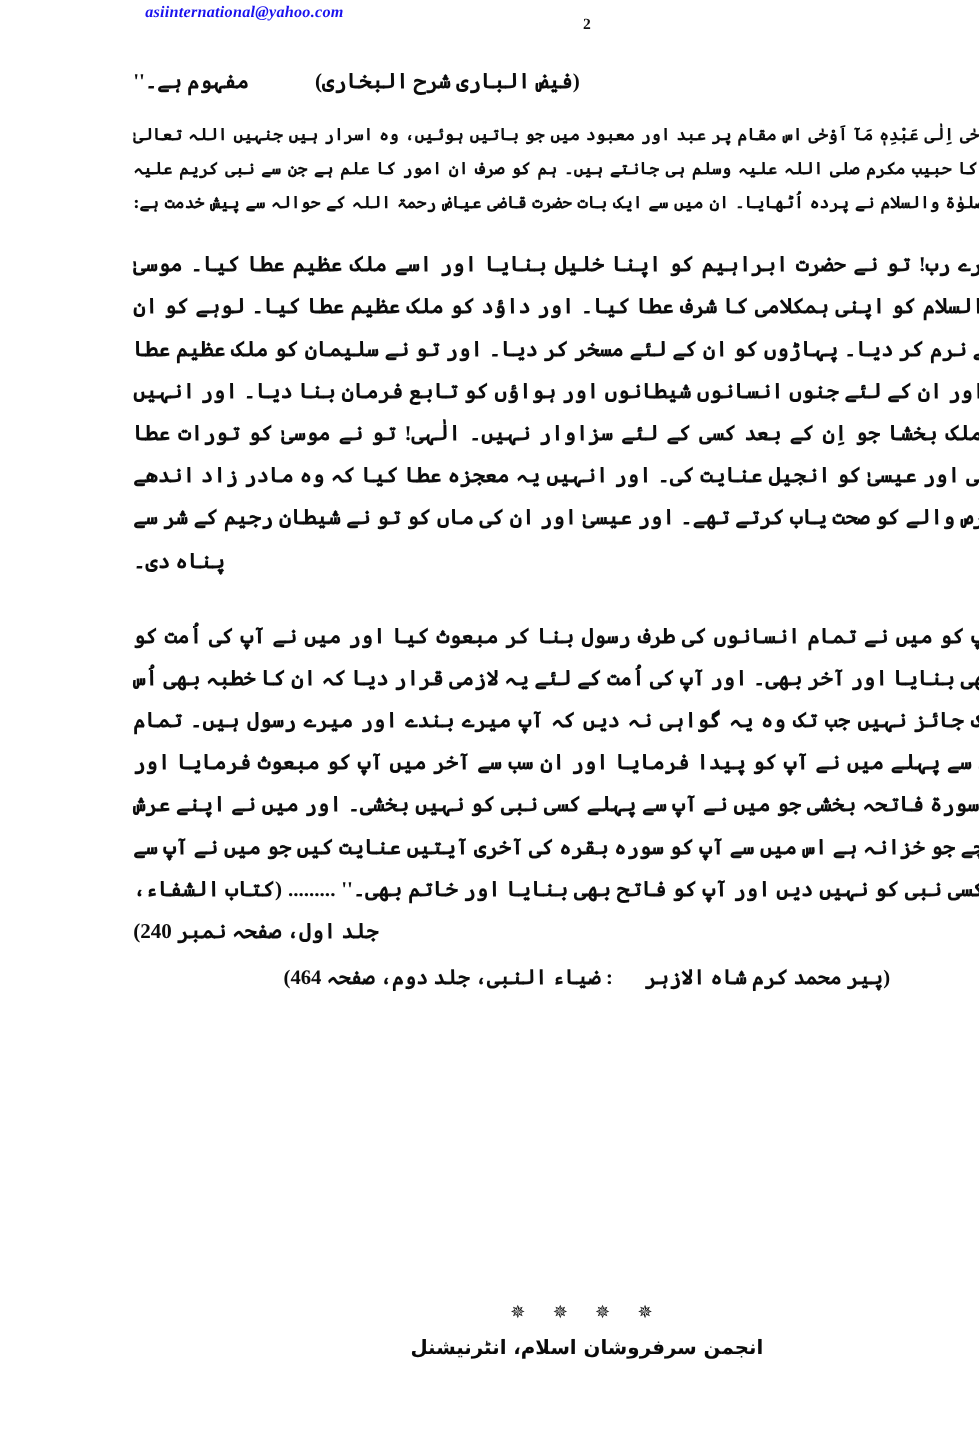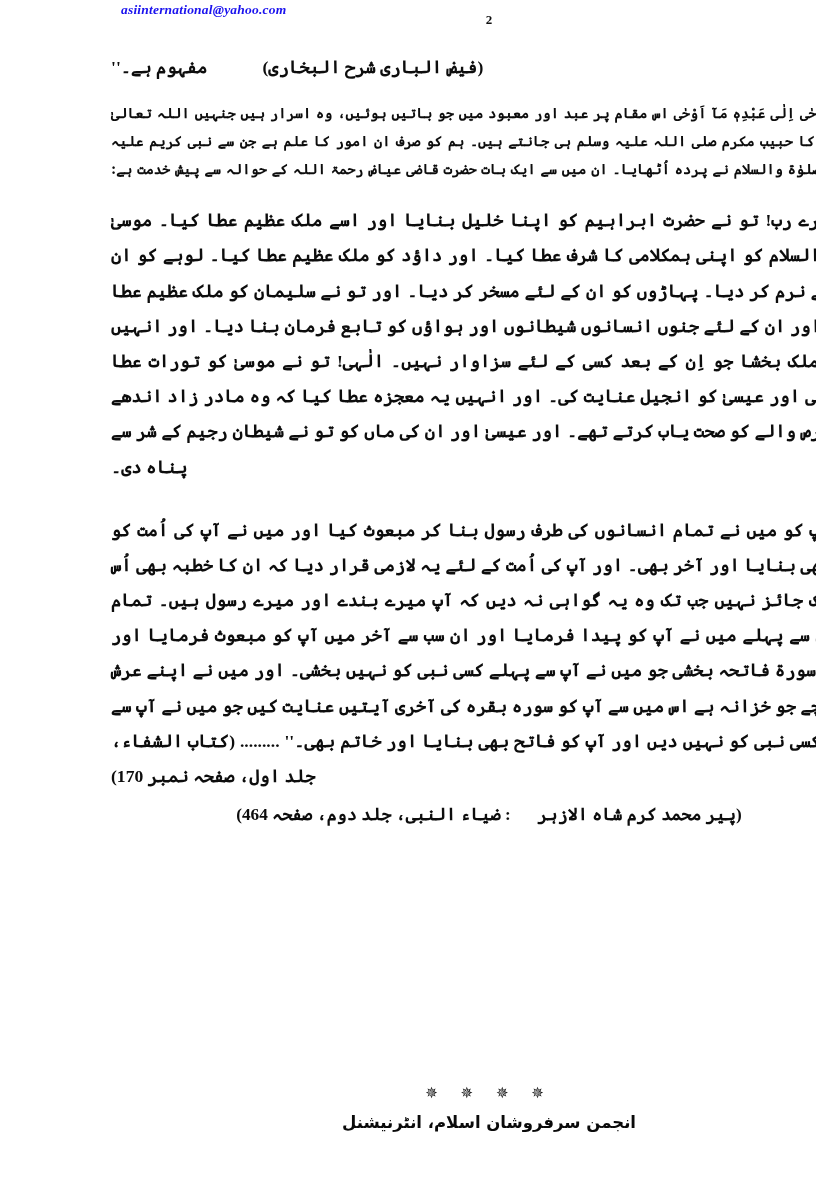--- a/index.html
+++ b/index.html
@@ -205,21 +205,21 @@
 
 
     <div class="spacer-sm"></div>
 
 
     <div class="spacer-sm"></div>
 
     <div class="para">
       <span>اور آپ کو میں نے تمام انسانوں کی طرف رسول بنا کر مبعوث کیا اور میں نے آپ کی اُمت کو اول بھی بنایا اور آخر بھی۔ اور آپ کی اُمت کے لئے یہ لازمی قرار دیا کہ ان کا خطبہ بھی اُس وقت تک جائز نہیں جب تک وہ یہ گواہی نہ دیں کہ آپ میرے بندے اور میرے رسول ہیں۔ تمام نبیوں سے پہلے میں نے آپ کو پیدا فرمایا اور ان سب سے آخر میں آپ کو مبعوث فرمایا اور آپ کو سورۃ فاتحہ بخشی  جو میں نے آپ سے پہلے کسی نبی کو نہیں بخشی۔ اور میں نے اپنے عرش کے نیچے جو خزانہ ہے اس میں سے آپ کو سورہ بقرہ کی آخری آیتیں عنایت کیں جو میں نے آپ سے پہلے کسی نبی کو نہیں دیں اور آپ کو فاتح بھی بنایا اور خاتم بھی۔''</span>
       <span>.........</span>
-      <span>(کتاب الشفاء، جلد اول،  صفحہ نمبر 170)</span>
+      <span>(کتاب الشفاء، جلد اول،  صفحہ نمبر 240)</span>
     </div>
 
     <div class="cite-block">(پیر محمد کرم شاہ الازہریؒ: ضیاء النبی، جلد دوم، صفحہ 464)</div>
 
   </div>
 
   <div class="ornaments">✵ ✵ ✵ ✵</div>
 
   <div class="org-name">انجمن سرفروشان اسلام، انٹرنیشنل</div>
 

